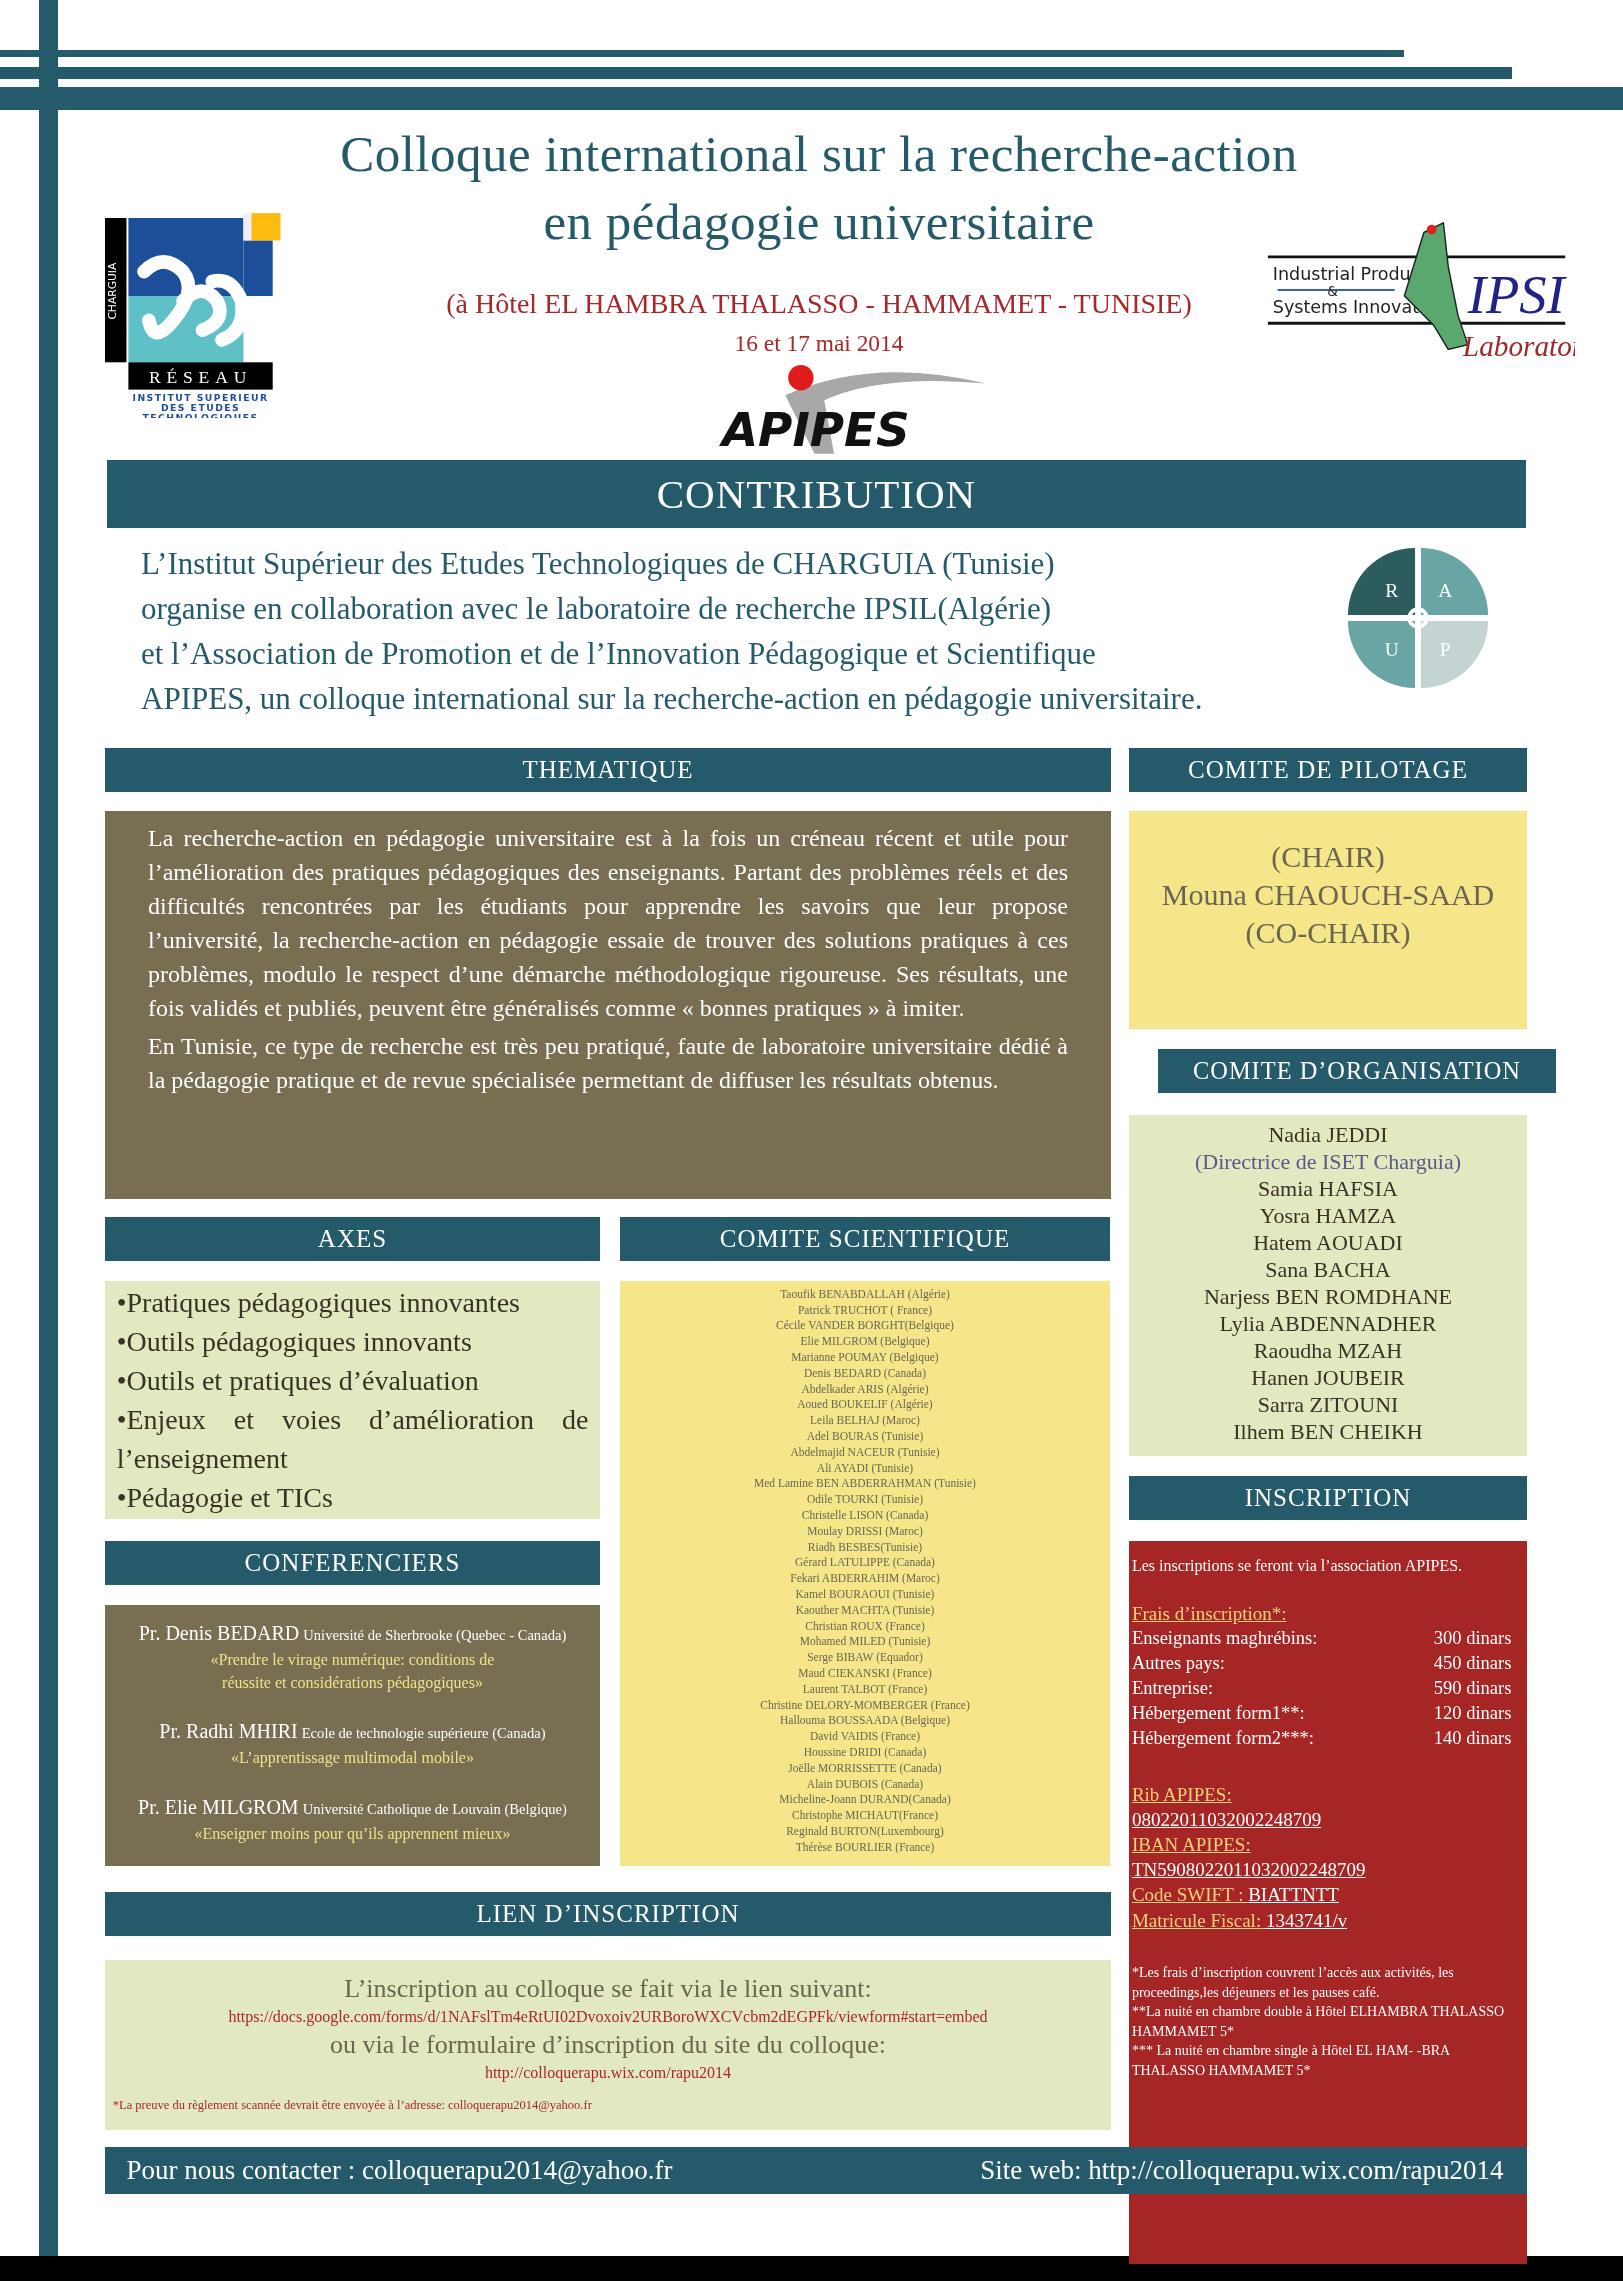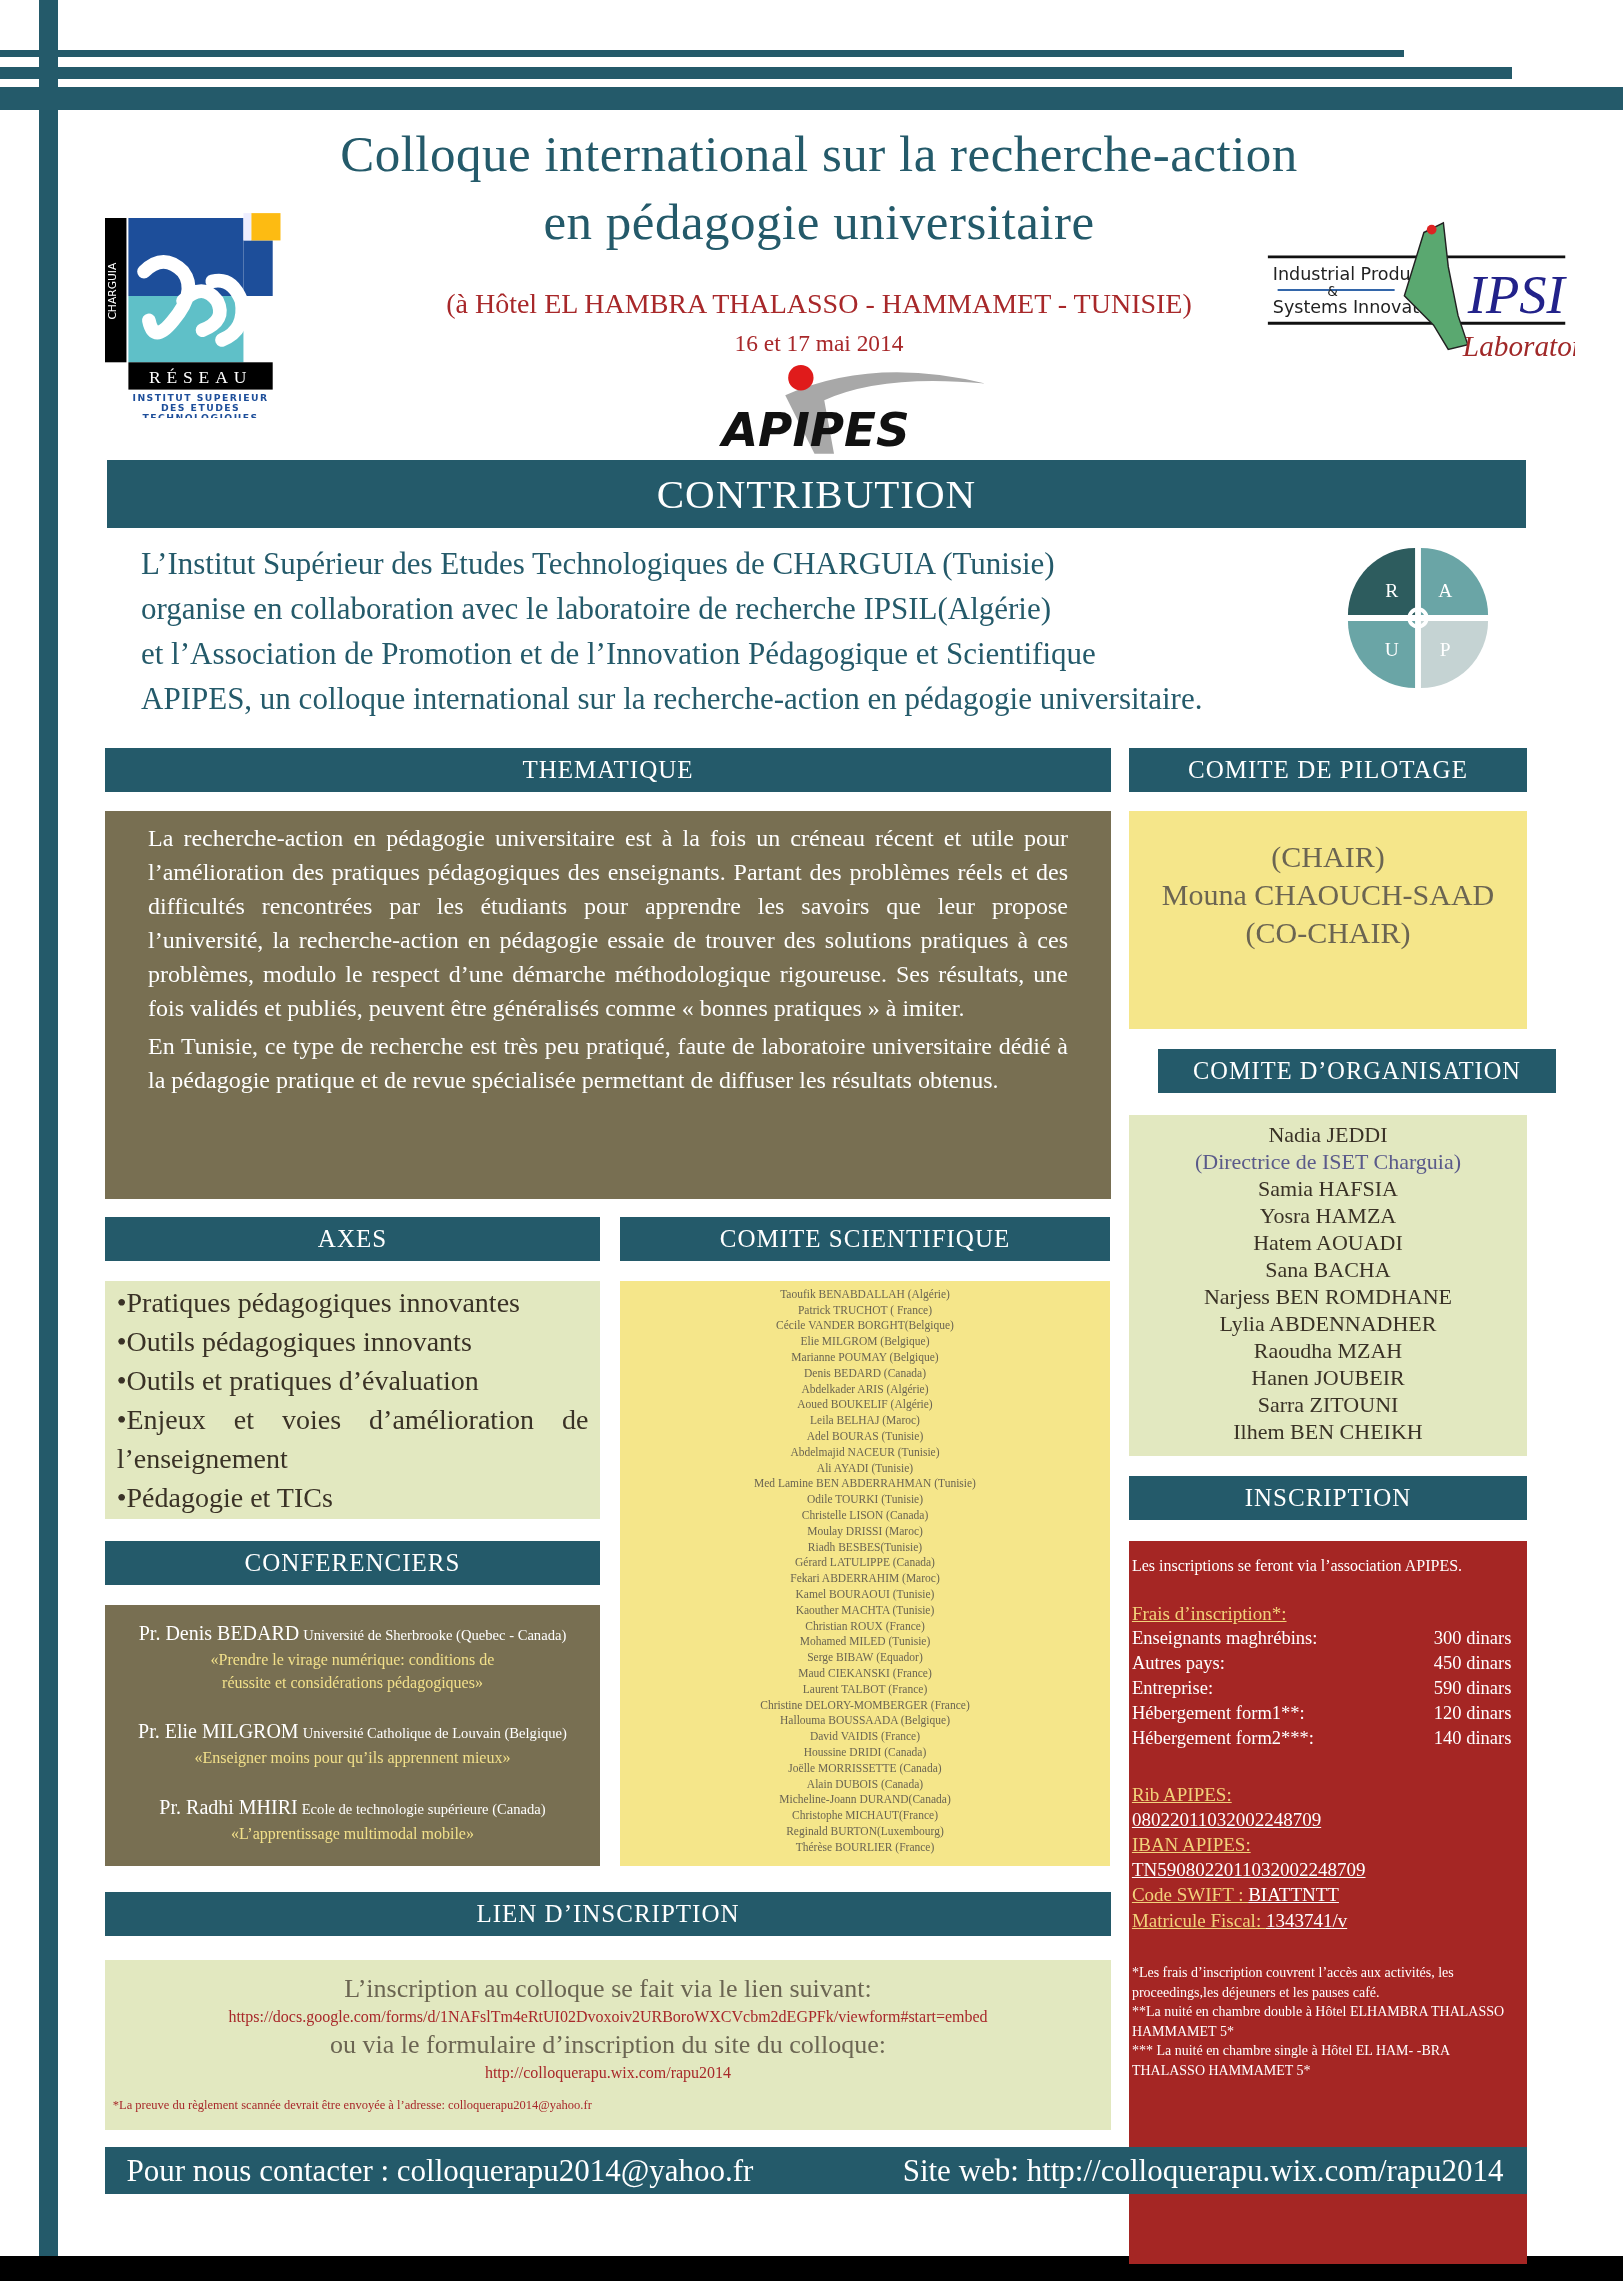--- a/index.html
+++ b/index.html
@@ -32,21 +32,21 @@
   .conf-item{margin-bottom:25px;line-height:25px}
   .insc-box{left:1129px;top:1541px;width:398px;height:723px;background:#a52624;color:#fff;padding:11.7px 3.9px 0 2.9px;font-size:16px;line-height:25px}
   .insc-box .fee{display:flex;justify-content:space-between;font-size:18.5px;line-height:25px;padding-right:11.7px}
   .insc-box .lab{color:#f2d27a;text-decoration:underline;font-size:19px;line-height:25px}
   .insc-box .val{color:#fff;text-decoration:underline;font-size:19px;line-height:25px}
   .insc-box .note{font-size:14px;line-height:19.5px}
   .lien-box{left:105px;top:1960px;width:1006px;height:170px;background:#e2e8c0;text-align:center;padding-top:11.7px}
   .lien-box .big{color:#6b6552;font-size:26px;line-height:33px}
   .lien-box .url{color:#a8282a;font-size:16px;line-height:23.4px}
   .lien-box .foot{color:#a8282a;font-size:12.5px;text-align:left;padding-left:7.8px;margin-top:13.7px}
-  .footer{left:105px;top:2147px;width:1422px;height:47px;background:#245a6a;color:#fff;font-size:31px;line-height:47px;display:flex;justify-content:space-between;padding:0 23.4px 0 21.5px}
+  .footer{left:105px;top:2147px;width:1422px;height:47px;background:#245a6a;color:#fff;font-size:27px;line-height:47px;display:flex;justify-content:space-between;padding:0 23.4px 0 21.5px}
   
   .iset{left:105px;top:213px;width:195px;height:205px}
   .ipsi{left:1263px;top:208px;width:312px;height:166px}
   .apipes{left:717px;top:356px;width:273px;height:98px}
   .raup{left:1346px;top:546px;width:144px;height:144px}
   .link{cursor:pointer}
 </style>
 </head>
 <body>
 
@@ -203,26 +203,26 @@
 </div>
 
 <div class="abs teal-head sec-head" style="left:105px;top:1541px;width:495px">CONFERENCIERS</div>
 <div class="abs conf-box">
   <div class="conf-item">
     <div><span class="name">Pr. Denis BEDARD</span> <span class="aff">Université de Sherbrooke (Quebec - Canada)</span></div>
     <div class="talk">«Prendre le virage numérique: conditions de</div>
     <div class="talk">réussite et considérations pédagogiques»</div>
   </div>
   <div class="conf-item">
+    <div><span class="name">Pr. Radhi MHIRI</span> <span class="aff">Ecole de technologie supérieure (Canada)</span></div>
+    <div class="talk">«L’apprentissage multimodal mobile»</div>
+  </div>
+  <div class="conf-item">
     <div><span class="name">Pr. Elie MILGROM</span> <span class="aff">Université Catholique de Louvain (Belgique)</span></div>
     <div class="talk">«Enseigner moins pour qu’ils apprennent mieux»</div>
-  </div>
-  <div class="conf-item">
-    <div><span class="name">Pr. Radhi MHIRI</span> <span class="aff">Ecole de technologie supérieure (Canada)</span></div>
-    <div class="talk">«L’apprentissage multimodal mobile»</div>
   </div>
 </div>
 
 <div class="abs teal-head sec-head" style="left:1129px;top:1476px;width:398px">INSCRIPTION</div>
 <div class="abs insc-box">
   <div style="text-align:justify;margin-bottom:23.4px">Les inscriptions  se feront via  l’association APIPES.</div>
   <div class="lab">Frais d’inscription*:</div>
   <div class="fee">
       <span>Enseignants maghrébins:</span>
       <span>300 dinars</span>

